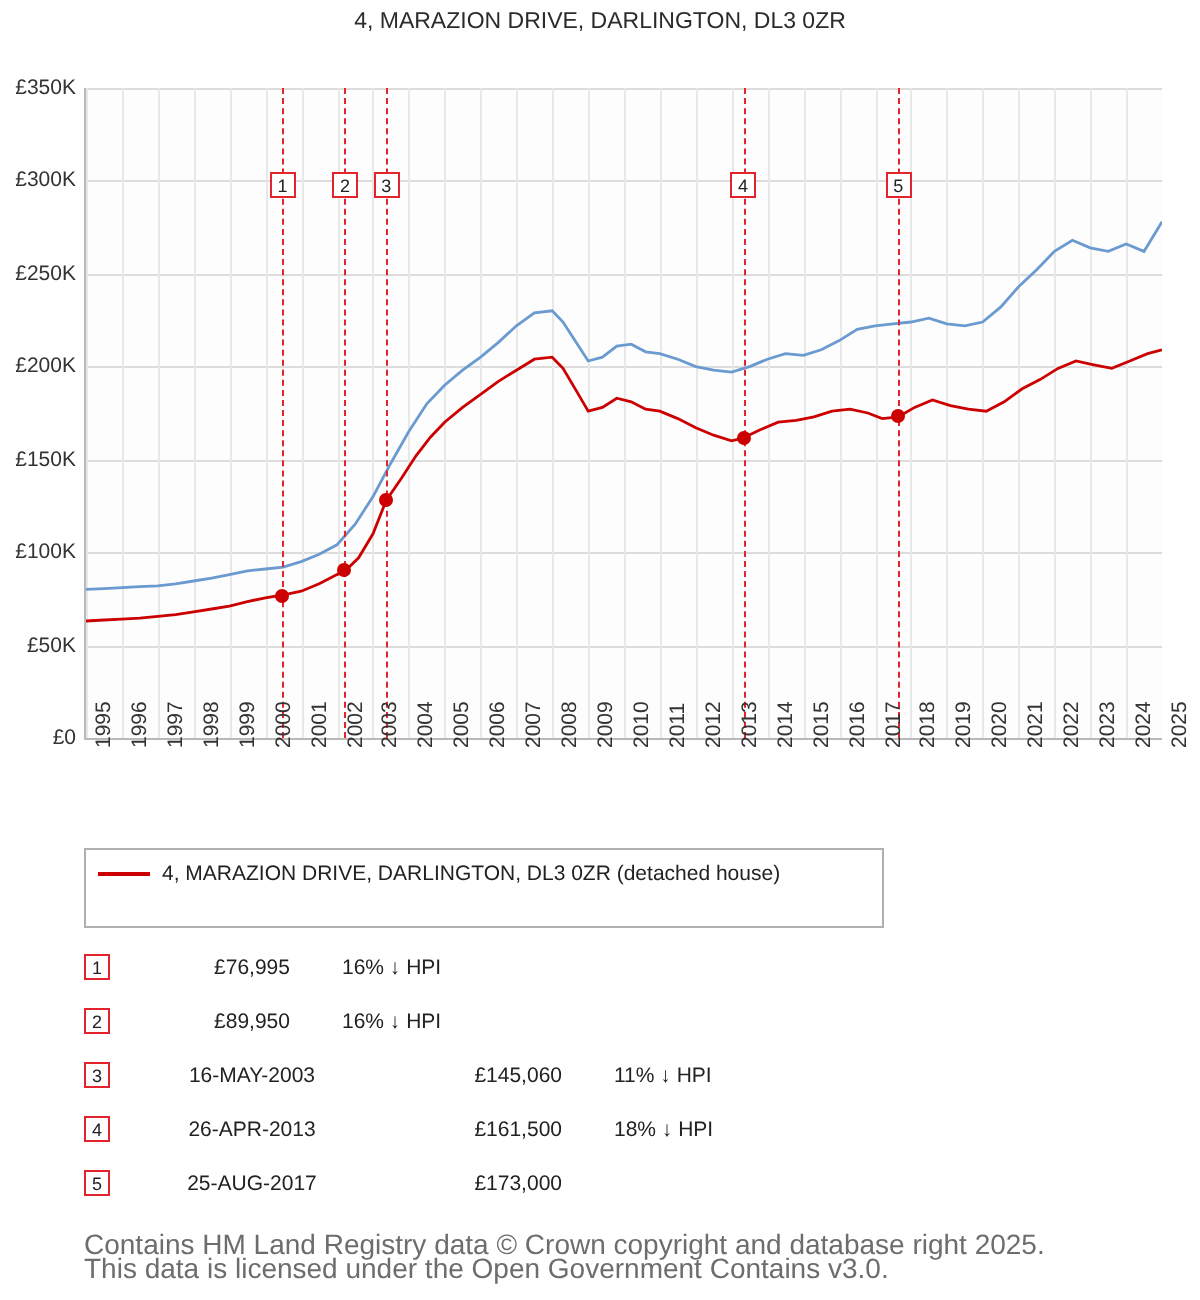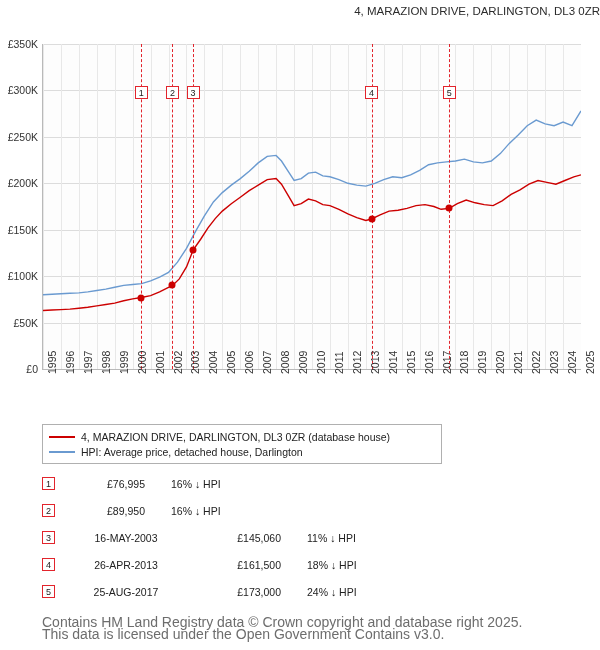--- a/index.html
+++ b/index.html
@@ -17,21 +17,21 @@
   .wrap {
     position: relative;
     width: 600px;
     height: 650px;
   }
   .title-block {
     position: absolute;
     left: 0;
     top: 4px;
     width: 600px;
-    text-align: right;
+    text-align: center;
   }
   .title-line {
     font-size: 11.5px;
     color: #2b2b2b;
     line-height: 15px;
   }
   
   .plot {
     position: absolute;
     left: 42px;
@@ -313,25 +313,21 @@
       <div class="xlabel" style="left: 512.267px; top: 374px;">2021</div>
       <div class="xlabel" style="left: 530.2px; top: 374px;">2022</div>
       <div class="xlabel" style="left: 548.133px; top: 374px;">2023</div>
       <div class="xlabel" style="left: 566.067px; top: 374px;">2024</div>
       <div class="xlabel" style="left: 584px; top: 374px;">2025</div>
     </div>
 
   <div class="legend">
     <div class="legend-row">
       <span class="swatch"></span>
-      <span>4, MARAZION DRIVE, DARLINGTON, DL3 0ZR (database house)</span>
-    </div>
-    <div class="legend-row">
-      <span class="swatch blue"></span>
-      <span>HPI: Average price, detached house, Darlington</span>
+      <span>4, MARAZION DRIVE, DARLINGTON, DL3 0ZR (detached house)</span>
     </div>
   </div>
 
   <div class="table" id="txn-table">
       <div class="trow">
         <div class="tnum">1</div>
         <div class="tprice">£76,995</div>
         <div class="thpi">16% ↓ HPI</div>
       </div>
       <div class="trow">
@@ -348,21 +344,20 @@
       <div class="trow">
         <div class="tnum">4</div>
         <div class="tdate">26-APR-2013</div>
         <div class="tprice">£161,500</div>
         <div class="thpi">18% ↓ HPI</div>
       </div>
       <div class="trow">
         <div class="tnum">5</div>
         <div class="tdate">25-AUG-2017</div>
         <div class="tprice">£173,000</div>
-        <div class="thpi">24% ↓ HPI</div>
       </div>
     </div>
 
   <div class="footer">
     <div>Contains HM Land Registry data © Crown copyright and database right 2025.</div>
     <div>This data is licensed under the Open Government Contains v3.0.</div>
   </div>
 
 </div>
 

